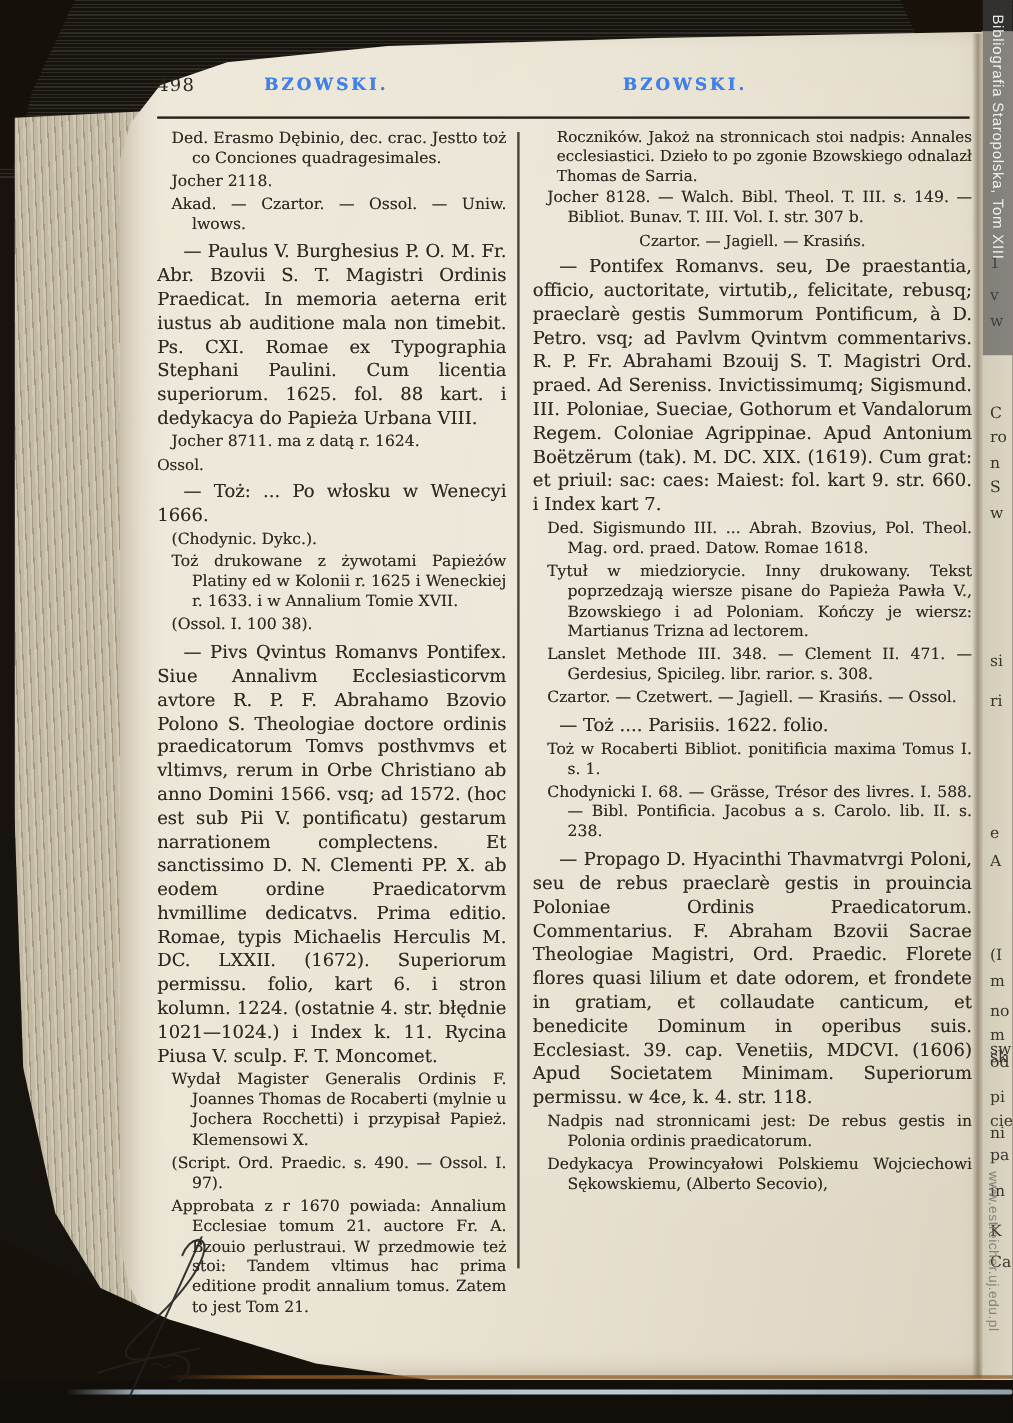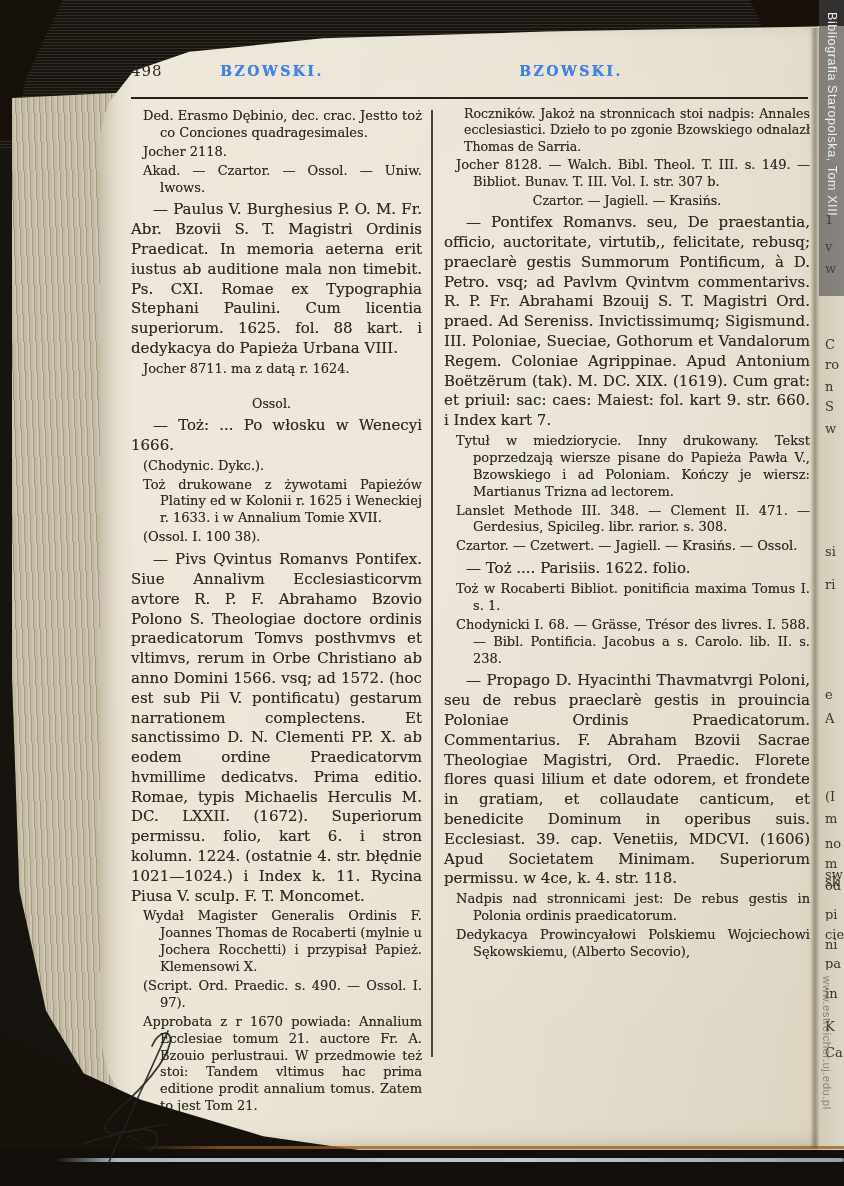--- a/index.html
+++ b/index.html
@@ -61,21 +61,21 @@
   .vdivider{position:absolute;left:431px;top:110px;width:2px;height:947px;background:#4a443a;}
 
   .col{position:absolute;color:#2d2922;}
   .col-left{left:131px;top:106px;width:291px;}
   .col-right{left:444px;top:104px;width:366px;}
   .blk{margin:0;text-shadow:0 0 .35px rgba(45,41,34,.55);}
   .entry{font-size:15px;line-height:1.32;text-align:justify;text-indent:22px;margin-top:4px;}
   .entry-flush{font-size:15px;line-height:1.32;text-align:justify;text-indent:0;}
   .note{font-size:13px;line-height:1.30;text-align:justify;padding-left:29px;text-indent:-17px;margin-top:2px;}
   .note-cont{font-size:12.6px;line-height:1.30;text-align:justify;padding-left:20px;margin-top:2px;}
-  .note-right{font-size:12.6px;line-height:1.30;text-align:center;padding-right:10px;margin-top:18px;}
+  .note-right{font-size:12.6px;line-height:1.30;text-align:left;padding-right:10px;margin-top:2px;}
   .note-center{font-size:12.6px;line-height:1.30;text-align:center;margin-top:2px;}
 
   
   .wm-bar{position:absolute;left:819px;top:0;width:25px;height:296px;
     background:rgba(72,72,76,.58);display:flex;justify-content:center;}
   .wm-bar span{writing-mode:vertical-rl;font-family:"Liberation Sans",sans-serif;
     font-size:12.5px;letter-spacing:.6px;color:rgba(248,248,248,.92);padding-top:12px;white-space:nowrap;}
   .wm-url{position:absolute;left:821px;top:976px;height:200px;writing-mode:vertical-rl;
     font-family:"Liberation Sans",sans-serif;font-size:11.5px;letter-spacing:.4px;
     color:rgba(120,118,112,.85);white-space:nowrap;}
@@ -118,20 +118,21 @@
       <p class="blk entry">— Pivs Qvintus Romanvs Pontifex. Siue Annalivm Ecclesiasticorvm avtore R. P. F. Abrahamo Bzovio Polono S. Theologiae doctore ordinis praedicatorum Tomvs posthvmvs et vltimvs, rerum in Orbe Christiano ab anno Domini 1566. vsq; ad 1572. (hoc est sub Pii V. pontificatu) gestarum narrationem complectens. Et sanctissimo D. N. Clementi PP. X. ab eodem ordine Praedicatorvm hvmillime dedicatvs. Prima editio. Romae, typis Michaelis Herculis M. DC. LXXII. (1672). Superiorum permissu. folio, kart 6. i stron kolumn. 1224. (ostatnie 4. str. błędnie 1021—1024.) i Index k. 11. Rycina Piusa V. sculp. F. T. Moncomet.</p>
       <p class="blk note">Wydał Magister Generalis Ordinis F. Joannes Thomas de Rocaberti (mylnie u Jochera Rocchetti) i przypisał Papież. Klemensowi X.</p>
       <p class="blk note">(Script. Ord. Praedic. s. 490. — Ossol. I. 97).</p>
       <p class="blk note">Approbata z r 1670 powiada: Annalium Ecclesiae tomum 21. auctore Fr. A. Bzouio perlustraui. W przedmowie też stoi: Tandem vltimus hac prima editione prodit annalium tomus. Zatem to jest Tom 21.</p>
     </div>
   <div class="col col-right">
       <p class="blk note-cont">Roczników. Jakoż na stronnicach stoi nadpis: Annales ecclesiastici. Dzieło to po zgonie Bzowskiego odnalazł Thomas de Sarria.</p>
       <p class="blk note">Jocher 8128. — Walch. Bibl. Theol. T. III. s. 149. — Bibliot. Bunav. T. III. Vol. I. str. 307 b.</p>
       <p class="blk note-center">Czartor. — Jagiell. — Krasińs.</p>
       <p class="blk entry">— Pontifex Romanvs. seu, De praestantia, officio, auctoritate, virtutib,, felicitate, rebusq; praeclarè gestis Summorum Pontificum, à D. Petro. vsq; ad Pavlvm Qvintvm commentarivs. R. P. Fr. Abrahami Bzouij S. T. Magistri Ord. praed. Ad Sereniss. Invictissimumq; Sigismund. III. Poloniae, Sueciae, Gothorum et Vandalorum Regem. Coloniae Agrippinae. Apud Antonium Boëtzërum (tak). M. DC. XIX. (1619). Cum grat: et priuil: sac: caes: Maiest: fol. kart 9. str. 660. i Index kart 7.</p>
+      <p class="blk note">Ded. Sigismundo III. ... Abrah. Bzovius, Pol. Theol. Mag. ord. praed. Datow. Romae 1618.</p>
       <p class="blk note">Tytuł w miedziorycie. Inny drukowany. Tekst poprzedzają wiersze pisane do Papieża Pawła V., Bzowskiego i ad Poloniam. Kończy je wiersz: Martianus Trizna ad lectorem.</p>
       <p class="blk note">Lanslet Methode III. 348. — Clement II. 471. — Gerdesius, Spicileg. libr. rarior. s. 308.</p>
       <p class="blk note">Czartor. — Czetwert. — Jagiell. — Krasińs. — Ossol.</p>
       <p class="blk entry">— Toż .... Parisiis. 1622. folio.</p>
       <p class="blk note">Toż w Rocaberti Bibliot. ponitificia maxima Tomus I. s. 1.</p>
       <p class="blk note">Chodynicki I. 68. — Grässe, Trésor des livres. I. 588. — Bibl. Pontificia. Jacobus a s. Carolo. lib. II. s. 238.</p>
       <p class="blk entry">— Propago D. Hyacinthi Thavmatvrgi Poloni, seu de rebus praeclarè gestis in prouincia Poloniae Ordinis Praedicatorum. Commentarius. F. Abraham Bzovii Sacrae Theologiae Magistri, Ord. Praedic. Florete flores quasi lilium et date odorem, et frondete in gratiam, et collaudate canticum, et benedicite Dominum in operibus suis. Ecclesiast. 39. cap. Venetiis, MDCVI. (1606) Apud Societatem Minimam. Superiorum permissu. w 4ce, k. 4. str. 118.</p>
       <p class="blk note">Nadpis nad stronnicami jest: De rebus gestis in Polonia ordinis praedicatorum.</p>
       <p class="blk note">Dedykacya Prowincyałowi Polskiemu Wojciechowi Sękowskiemu, (Alberto Secovio),</p>
     </div>

